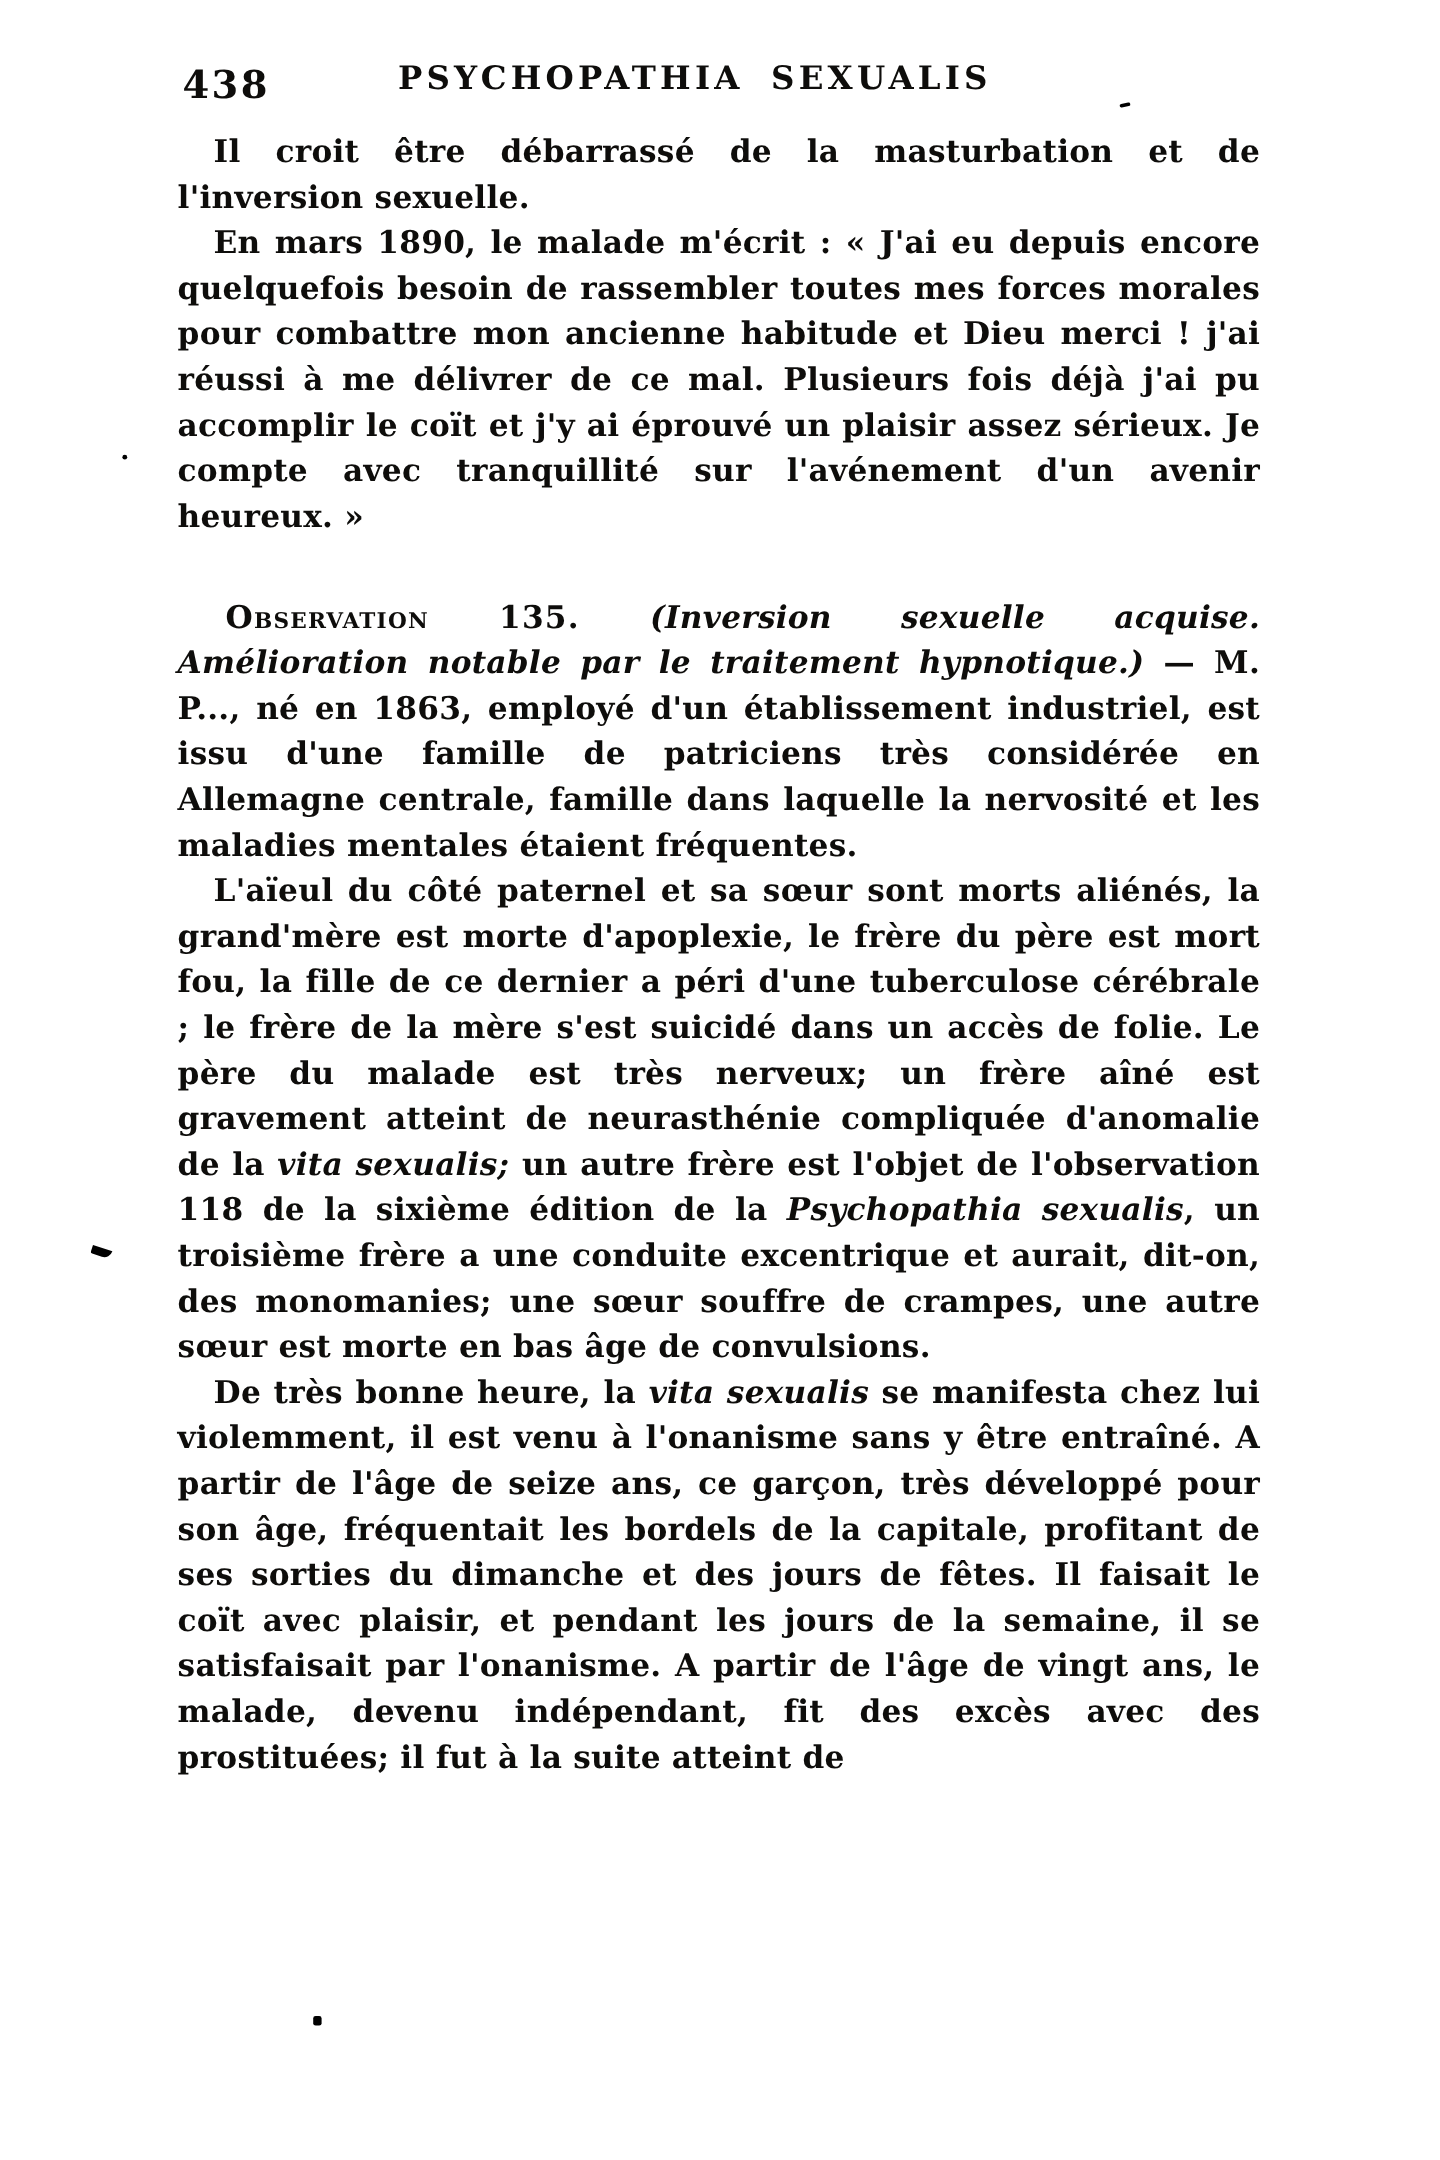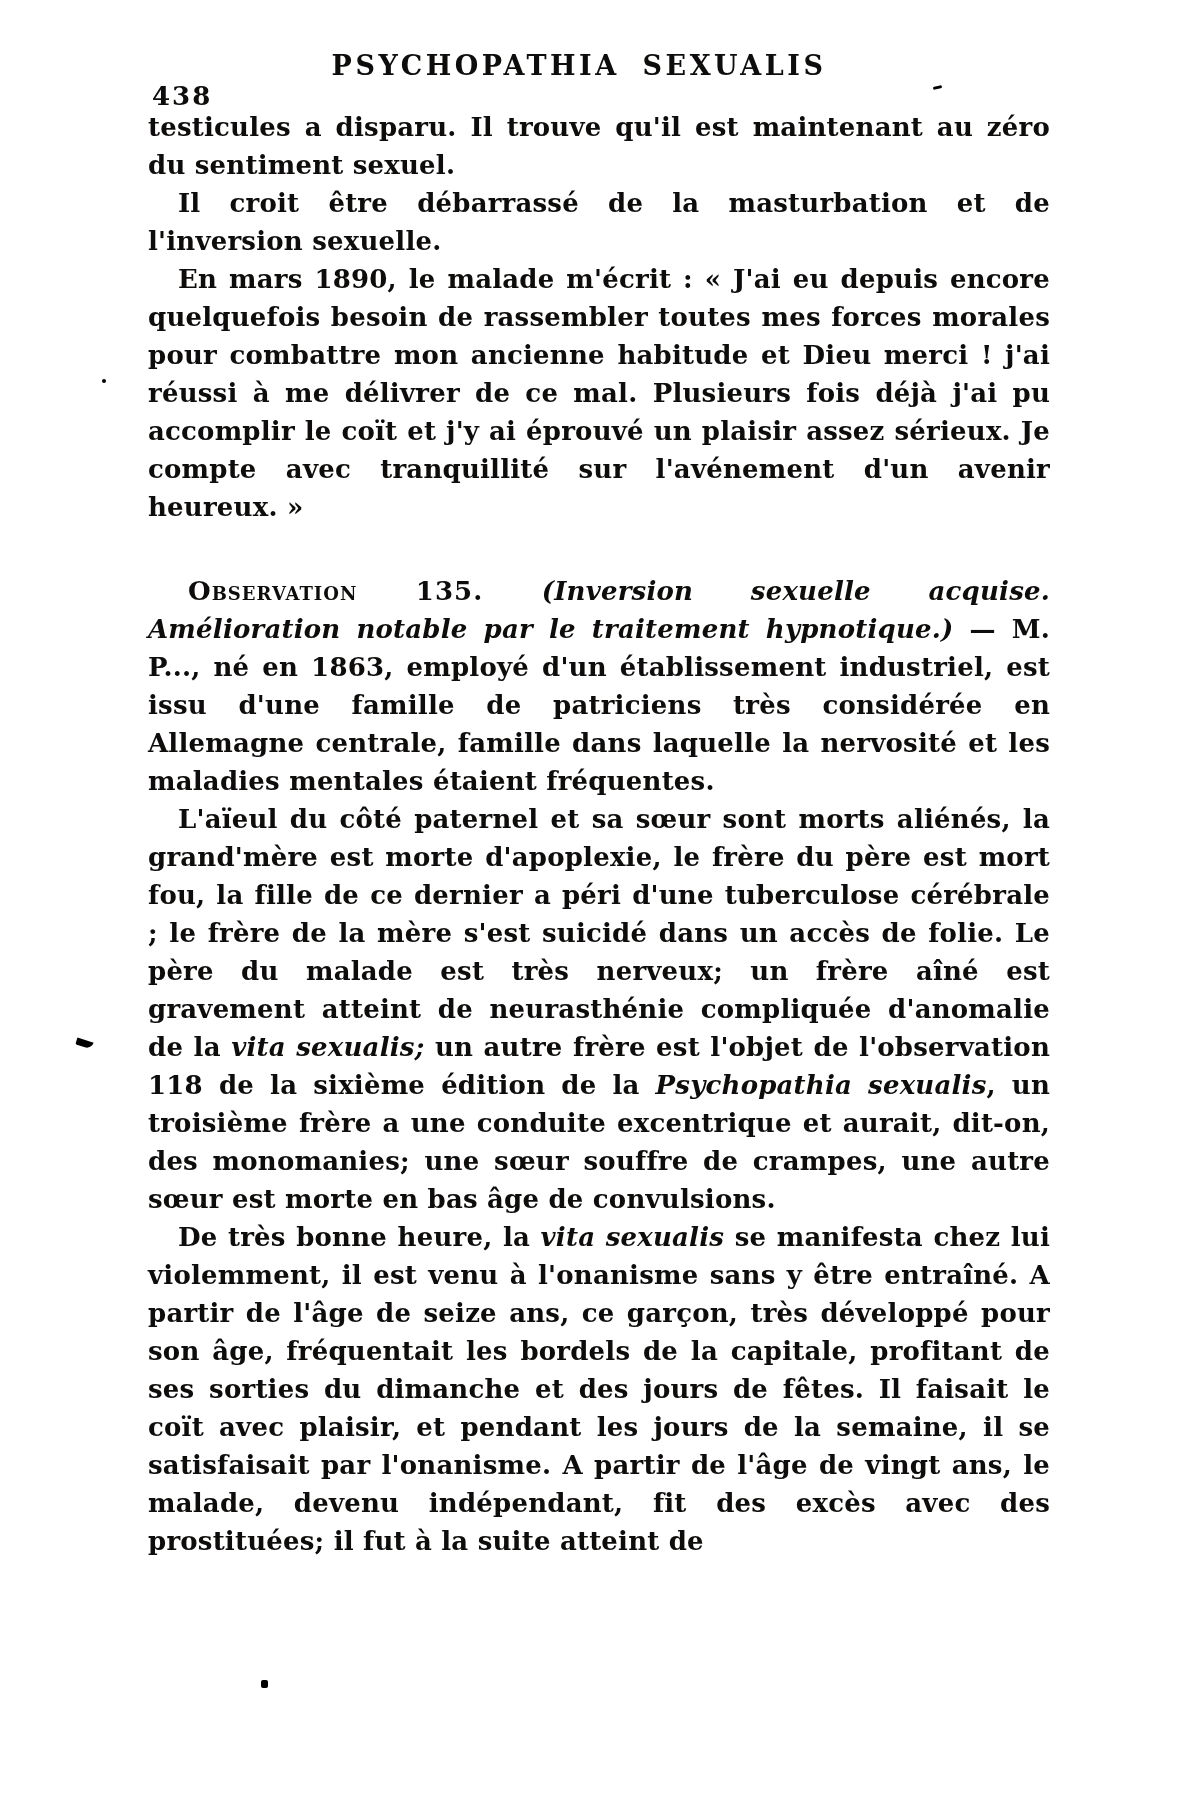--- a/index.html
+++ b/index.html
@@ -23,24 +23,23 @@
     width: 902px;
   }
   .page-header {
     position: relative;
     height: 46px;
   }
   .page-number {
     position: absolute;
     left: 4px;
     top: 4px;
-    font-size: 26px;
+    font-size: 32px;
     font-weight: 700;
     letter-spacing: 2px;
-    margin-top: 29px;
   }
   .running-title {
     position: absolute;
     left: 0;
     right: 40px;
     top: 2px;
     text-align: center;
     font-size: 27px;
     font-weight: 700;
     letter-spacing: 3.5px;
@@ -110,21 +109,20 @@
 <div class="page">
 
   <div class="text-block">
 
     <div class="page-header">
       <span class="page-number">438</span>
       <span class="running-title">PSYCHOPATHIA SEXUALIS</span>
     </div>
 
     <div class="body-paragraphs">
-        <p class="para"><span>testicules a disparu. Il trouve qu'il est maintenant au zéro du sentiment sexuel.</span></p>
         <p class="para indent"><span>Il croit être débarrassé de la masturbation et de l'inversion sexuelle.</span></p>
         <p class="para indent"><span>En mars 1890, le malade m'écrit : « J'ai eu depuis encore quelquefois besoin de rassembler toutes mes forces morales pour combattre mon ancienne habitude et Dieu merci ! j'ai réussi à me délivrer de ce mal. Plusieurs fois déjà j'ai pu accomplir le coït et j'y ai éprouvé un plaisir assez sérieux. Je compte avec tranquillité sur l'avénement d'un avenir heureux. »</span></p>
         <p class="para indent observation"><span class="smallcaps">Observation 135. </span><span class="italic">(Inversion sexuelle acquise. Amélioration notable par le traitement hypnotique.)</span><span> — M. P..., né en 1863, employé d'un établissement industriel, est issu d'une famille de patriciens très considérée en Allemagne centrale, famille dans laquelle la nervosité et les maladies mentales étaient fréquentes.</span></p>
         <p class="para indent"><span>L'aïeul du côté paternel et sa sœur sont morts aliénés, la grand'mère est morte d'apoplexie, le frère du père est mort fou, la fille de ce dernier a péri d'une tuberculose cérébrale ; le frère de la mère s'est suicidé dans un accès de folie. Le père du malade est très nerveux; un frère aîné est gravement atteint de neurasthénie compliquée d'anomalie de la </span><span class="italic">vita sexualis;</span><span> un autre frère est l'objet de l'observation 118 de la sixième édition de la </span><span class="italic">Psychopathia sexualis</span><span>, un troisième frère a une conduite excentrique et aurait, dit-on, des monomanies; une sœur souffre de crampes, une autre sœur est morte en bas âge de convulsions.</span></p>
         <p class="para indent"><span>De très bonne heure, la </span><span class="italic">vita sexualis</span><span> se manifesta chez lui violemment, il est venu à l'onanisme sans y être entraîné. A partir de l'âge de seize ans, ce garçon, très développé pour son âge, fréquentait les bordels de la capitale, profitant de ses sorties du dimanche et des jours de fêtes. Il faisait le coït avec plaisir, et pendant les jours de la semaine, il se satisfaisait par l'onanisme. A partir de l'âge de vingt ans, le malade, devenu indépendant, fit des excès avec des prostituées; il fut à la suite atteint de </span></p>
       </div>
 
   </div>
 
   <div class="speck speck-header-dash"></div>

